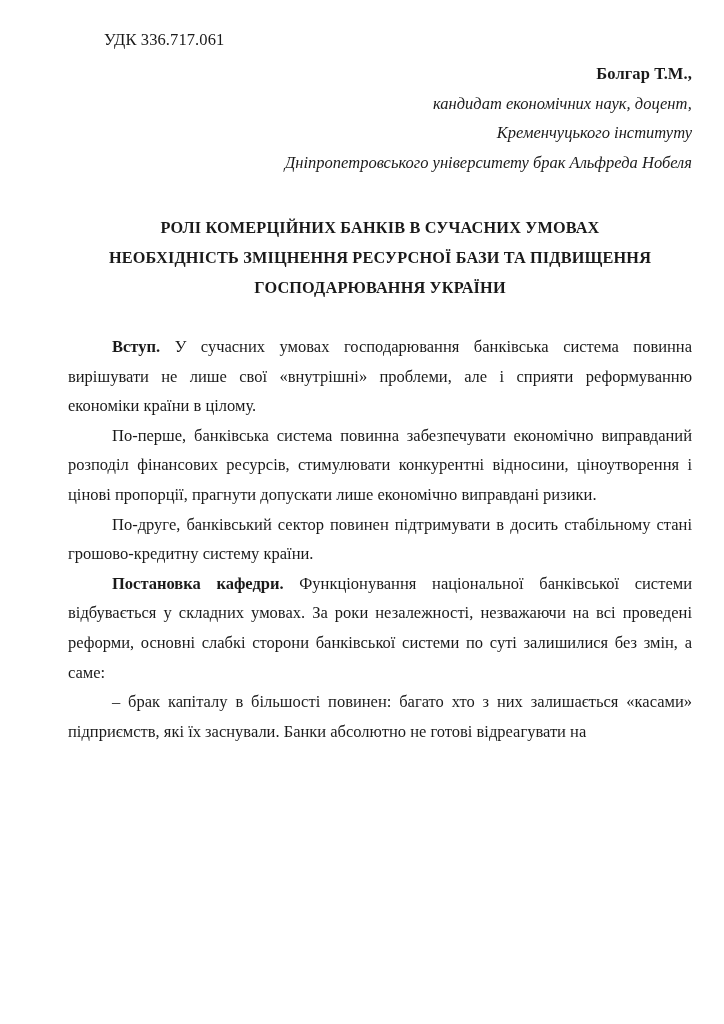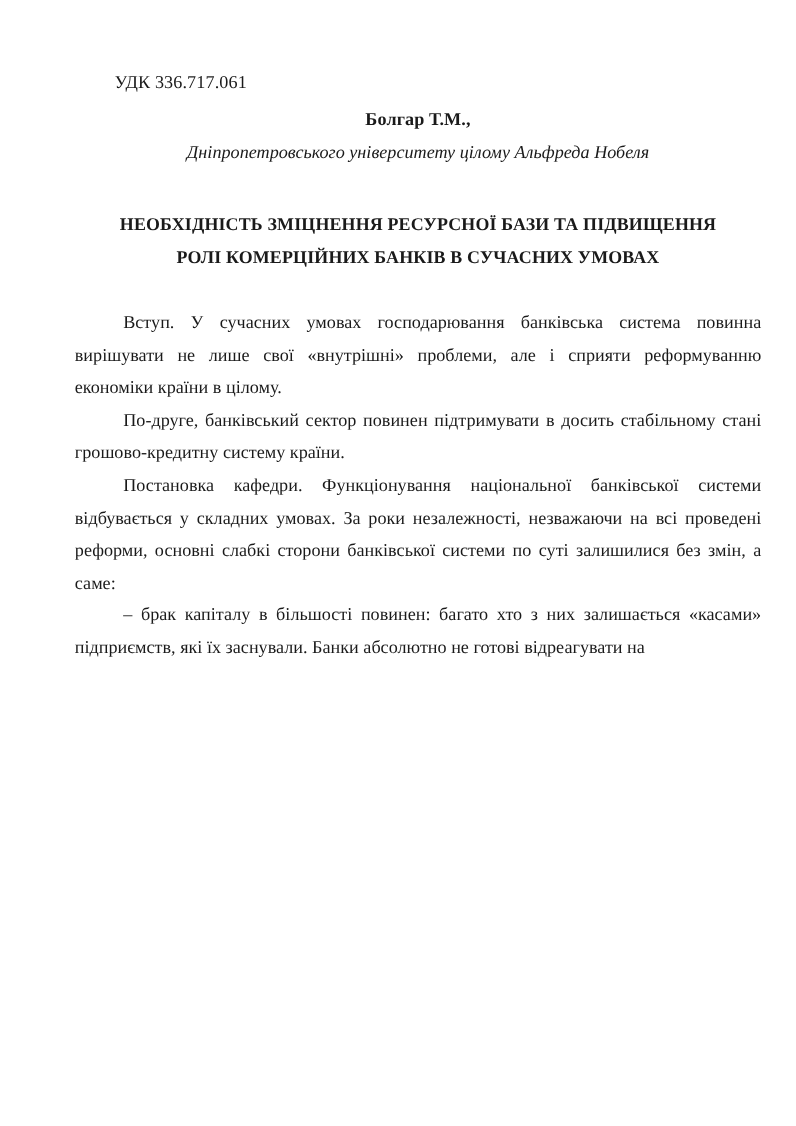--- a/index.html
+++ b/index.html
@@ -29,34 +29,34 @@
     position: absolute;
     left: 68px;
     top: 0;
     width: 624px;
   }
 
   .udc {
     font-size: 16.5px;
     line-height: 30px;
     margin: 0;
-    padding-top: 60px;
+    padding-top: 25px;
     padding-left: 36px;
     text-align: left;
     letter-spacing: 0.1px;
   }
 
   .byline-block {
     margin: 0;
     padding-top: 4px;
   }
 
   .byline-line {
     display: block;
-    text-align: center;
+    text-align: right;
     font-size: 16.5px;
     line-height: 29.5px;
     margin: 0;
   }
   .byline-line.author {
     font-weight: bold;
     letter-spacing: 0.1px;
   }
   .byline-line.affil {
     font-style: italic;
@@ -82,52 +82,58 @@
   p.para {
     margin: 0;
     font-size: 16.5px;
     line-height: 29.6px;
     text-align: justify;
     text-indent: 44px;
     hyphens: none;
   }
 
   p.para .lead {
-    font-weight: normal;
+    font-weight: bold;
   }
 
   
   .clip-bottom {
     overflow: hidden;
   }
 </style>
 </head>
 <body>
 
 <div class="page">
   <div class="content">
 
     <div class="udc">УДК 336.717.061</div>
 
     <div class="byline-block">
       <span class="byline-line author">Болгар Т.М.,</span>
-      <span class="byline-line affil">Дніпропетровського університету цілому Альфреда Нобеля</span>
+      <span class="byline-line affil">кандидат економічних наук, доцент,</span>
+      <span class="byline-line affil">Кременчуцького інституту</span>
+      <span class="byline-line affil">Дніпропетровського університету брак Альфреда Нобеля</span>
     </div>
 
     <h1 class="doc-title">
+      <span class="tline">РОЛІ КОМЕРЦІЙНИХ БАНКІВ В СУЧАСНИХ УМОВАХ</span>
       <span class="tline">НЕОБХІДНІСТЬ ЗМІЦНЕННЯ РЕСУРСНОЇ БАЗИ ТА ПІДВИЩЕННЯ</span>
-      <span class="tline">РОЛІ КОМЕРЦІЙНИХ БАНКІВ В СУЧАСНИХ УМОВАХ</span>
+      <span class="tline">ГОСПОДАРЮВАННЯ УКРАЇНИ</span>
     </h1>
 
     <div class="body-block">
 
       <p class="para">
         <span class="lead">Вступ.</span><span> У сучасних умовах господарювання банківська система повинна вирішувати не лише свої «внутрішні» проблеми, але і сприяти реформуванню економіки країни в цілому.</span>
       </p>
 
+      <p class="para">
+        <span>По-перше, банківська система повинна забезпечувати економічно виправданий розподіл фінансових ресурсів, стимулювати конкурентні відносини, ціноутворення і цінові пропорції, прагнути допускати лише економічно виправдані ризики.</span>
+      </p>
 
       <p class="para">
         <span>По-друге, банківський сектор повинен підтримувати в досить стабільному стані грошово-кредитну систему країни.</span>
       </p>
 
 
       <p class="para">
         <span class="lead">Постановка кафедри.</span><span> Функціонування національної банківської системи відбувається у складних умовах. За роки незалежності, незважаючи на всі проведені реформи, основні слабкі сторони банківської системи по суті залишилися без змін, а саме:</span>
       </p>
 

